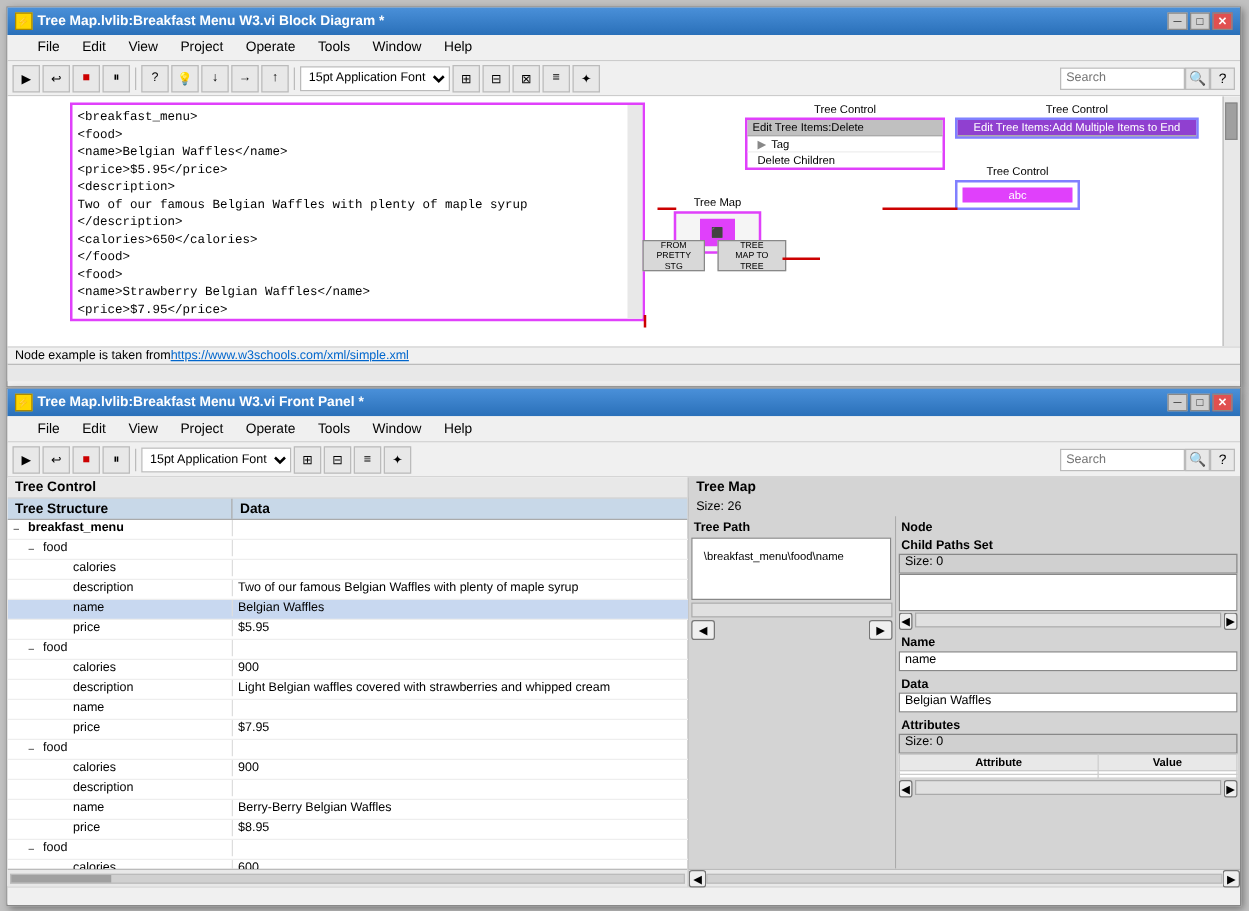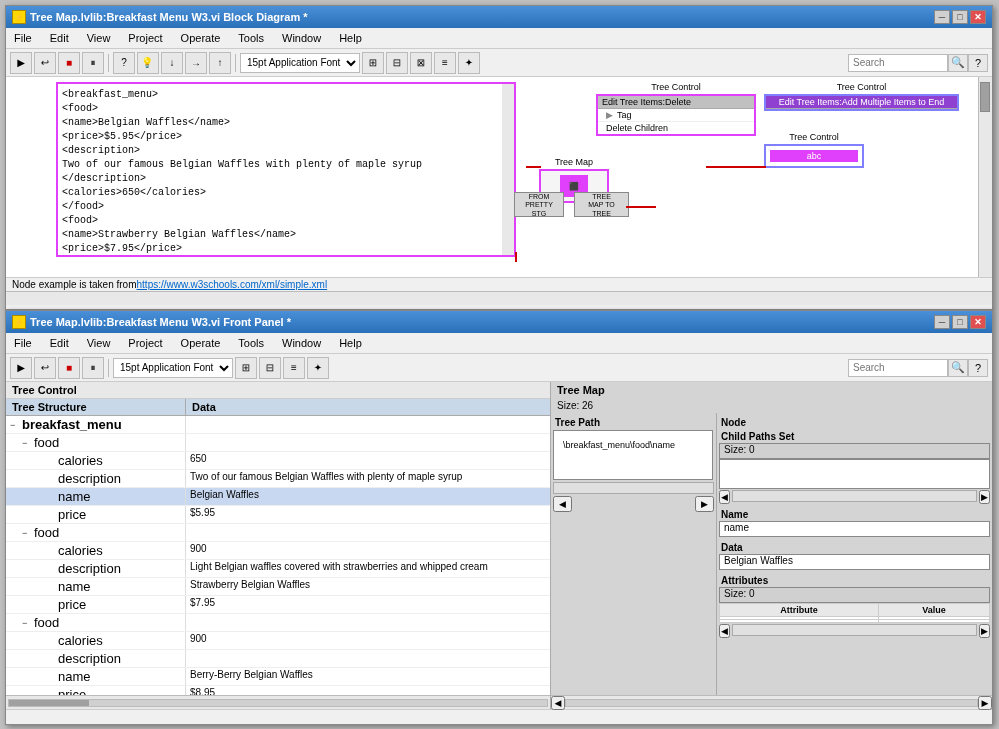--- a/index.html
+++ b/index.html
@@ -24,21 +24,21 @@
       font-size: 11px;
       font-weight: bold;
     }
     .title-bar-left { display: flex; align-items: center; gap: 4px; }
     .title-bar-icon { width: 14px; height: 14px; background: #ffd700; border: 1px solid #aa8800; font-size: 8px; display: flex; align-items: center; justify-content: center; }
     .window-controls { display: flex; gap: 2px; }
     .win-btn { width: 16px; height: 14px; background: #d0d0d0; border: 1px solid #888; display: flex; align-items: center; justify-content: center; font-size: 9px; cursor: pointer; color: #333; }
     .win-btn.close { background: #e05050; color: white; }
 
     
-    .menu-bar { background: #f0f0f0; border-bottom: 1px solid #ccc; padding: 2px 4px; display: flex; gap: 10px; font-size: 11px; }
+    .menu-bar { background: #f0f0f0; border-bottom: 1px solid #ccc; padding: 2px 20px; display: flex; gap: 10px; font-size: 11px; }
     .menu-item { padding: 2px 4px; cursor: pointer; }
 
     
     .toolbar { background: #f0f0f0; border-bottom: 1px solid #ccc; padding: 2px 4px; display: flex; align-items: center; gap: 2px; height: 28px; }
     .tb-btn { width: 22px; height: 22px; background: #e8e8e8; border: 1px solid #bbb; display: flex; align-items: center; justify-content: center; cursor: pointer; font-size: 10px; }
     .tb-separator { width: 1px; height: 18px; background: #bbb; margin: 0 2px; }
     .font-select { height: 20px; font-size: 10px; border: 1px solid #bbb; background: white; padding: 0 2px; }
     .search-box { display: flex; margin-left: auto; padding-left: 24px; }
     .search-input { height: 18px; border: 1px solid #bbb; background: white; padding: 0 4px; font-size: 10px; width: 100px; }
     .search-btn { width: 20px; height: 18px; background: #e8e8e8; border: 1px solid #bbb; display: flex; align-items: center; justify-content: center; cursor: pointer; }
@@ -139,21 +139,21 @@
     .tree-cell-struct {
       width: 180px; min-width: 180px;
       padding: 1px 0;
       border-right: 1px solid #ddd;
       display: flex;
       align-items: center;
     }
     .tree-cell-data { flex: 1; padding: 1px 4px; font-size: 10px; }
 
     .expand-icon { width: 10px; font-size: 9px; color: #333; margin-right: 2px; }
-    .node-label { font-size: 13px; }
+    .node-label { font-size: 10px; }
     .node-label.bold { font-weight: bold; }
 
     
     .tree-hscroll { height: 14px; background: #e8e8e8; border-top: 1px solid #bbb; display: flex; align-items: center; padding: 0 2px; }
     .hscroll-track { flex: 1; height: 8px; background: #d0d0d0; border: 1px solid #bbb; position: relative; }
     .hscroll-thumb { position: absolute; left: 0; top: 0; width: 80px; height: 6px; background: #a0a0a0; }
 
     
     .tree-map-panel {
       flex: 1;
@@ -435,21 +435,20 @@
           <div class="tree-cell-data"></div>
         </div>
 
         <div class="tree-row">
           <div class="tree-cell-struct">
             <span style="padding-left:40px; display:flex; align-items:center;">
               <span class="expand-icon">&nbsp;</span>
               <span class="node-label">calories</span>
             </span>
           </div>
-          <div class="tree-cell-data">650</div>
         </div>
 
         <div class="tree-row">
           <div class="tree-cell-struct">
             <span style="padding-left:40px; display:flex; align-items:center;">
               <span class="expand-icon">&nbsp;</span>
               <span class="node-label">description</span>
             </span>
           </div>
           <div class="tree-cell-data">Two of our famous Belgian Waffles with plenty of maple syrup</div>
@@ -505,21 +504,20 @@
           <div class="tree-cell-data">Light Belgian waffles covered with strawberries and whipped cream</div>
         </div>
 
         <div class="tree-row">
           <div class="tree-cell-struct">
             <span style="padding-left:40px; display:flex; align-items:center;">
               <span class="expand-icon">&nbsp;</span>
               <span class="node-label">name</span>
             </span>
           </div>
-          <div class="tree-cell-data">Strawberry Belgian Waffles</div>
         </div>
 
         <div class="tree-row">
           <div class="tree-cell-struct">
             <span style="padding-left:40px; display:flex; align-items:center;">
               <span class="expand-icon">&nbsp;</span>
               <span class="node-label">price</span>
             </span>
           </div>
           <div class="tree-cell-data">$7.95</div>

